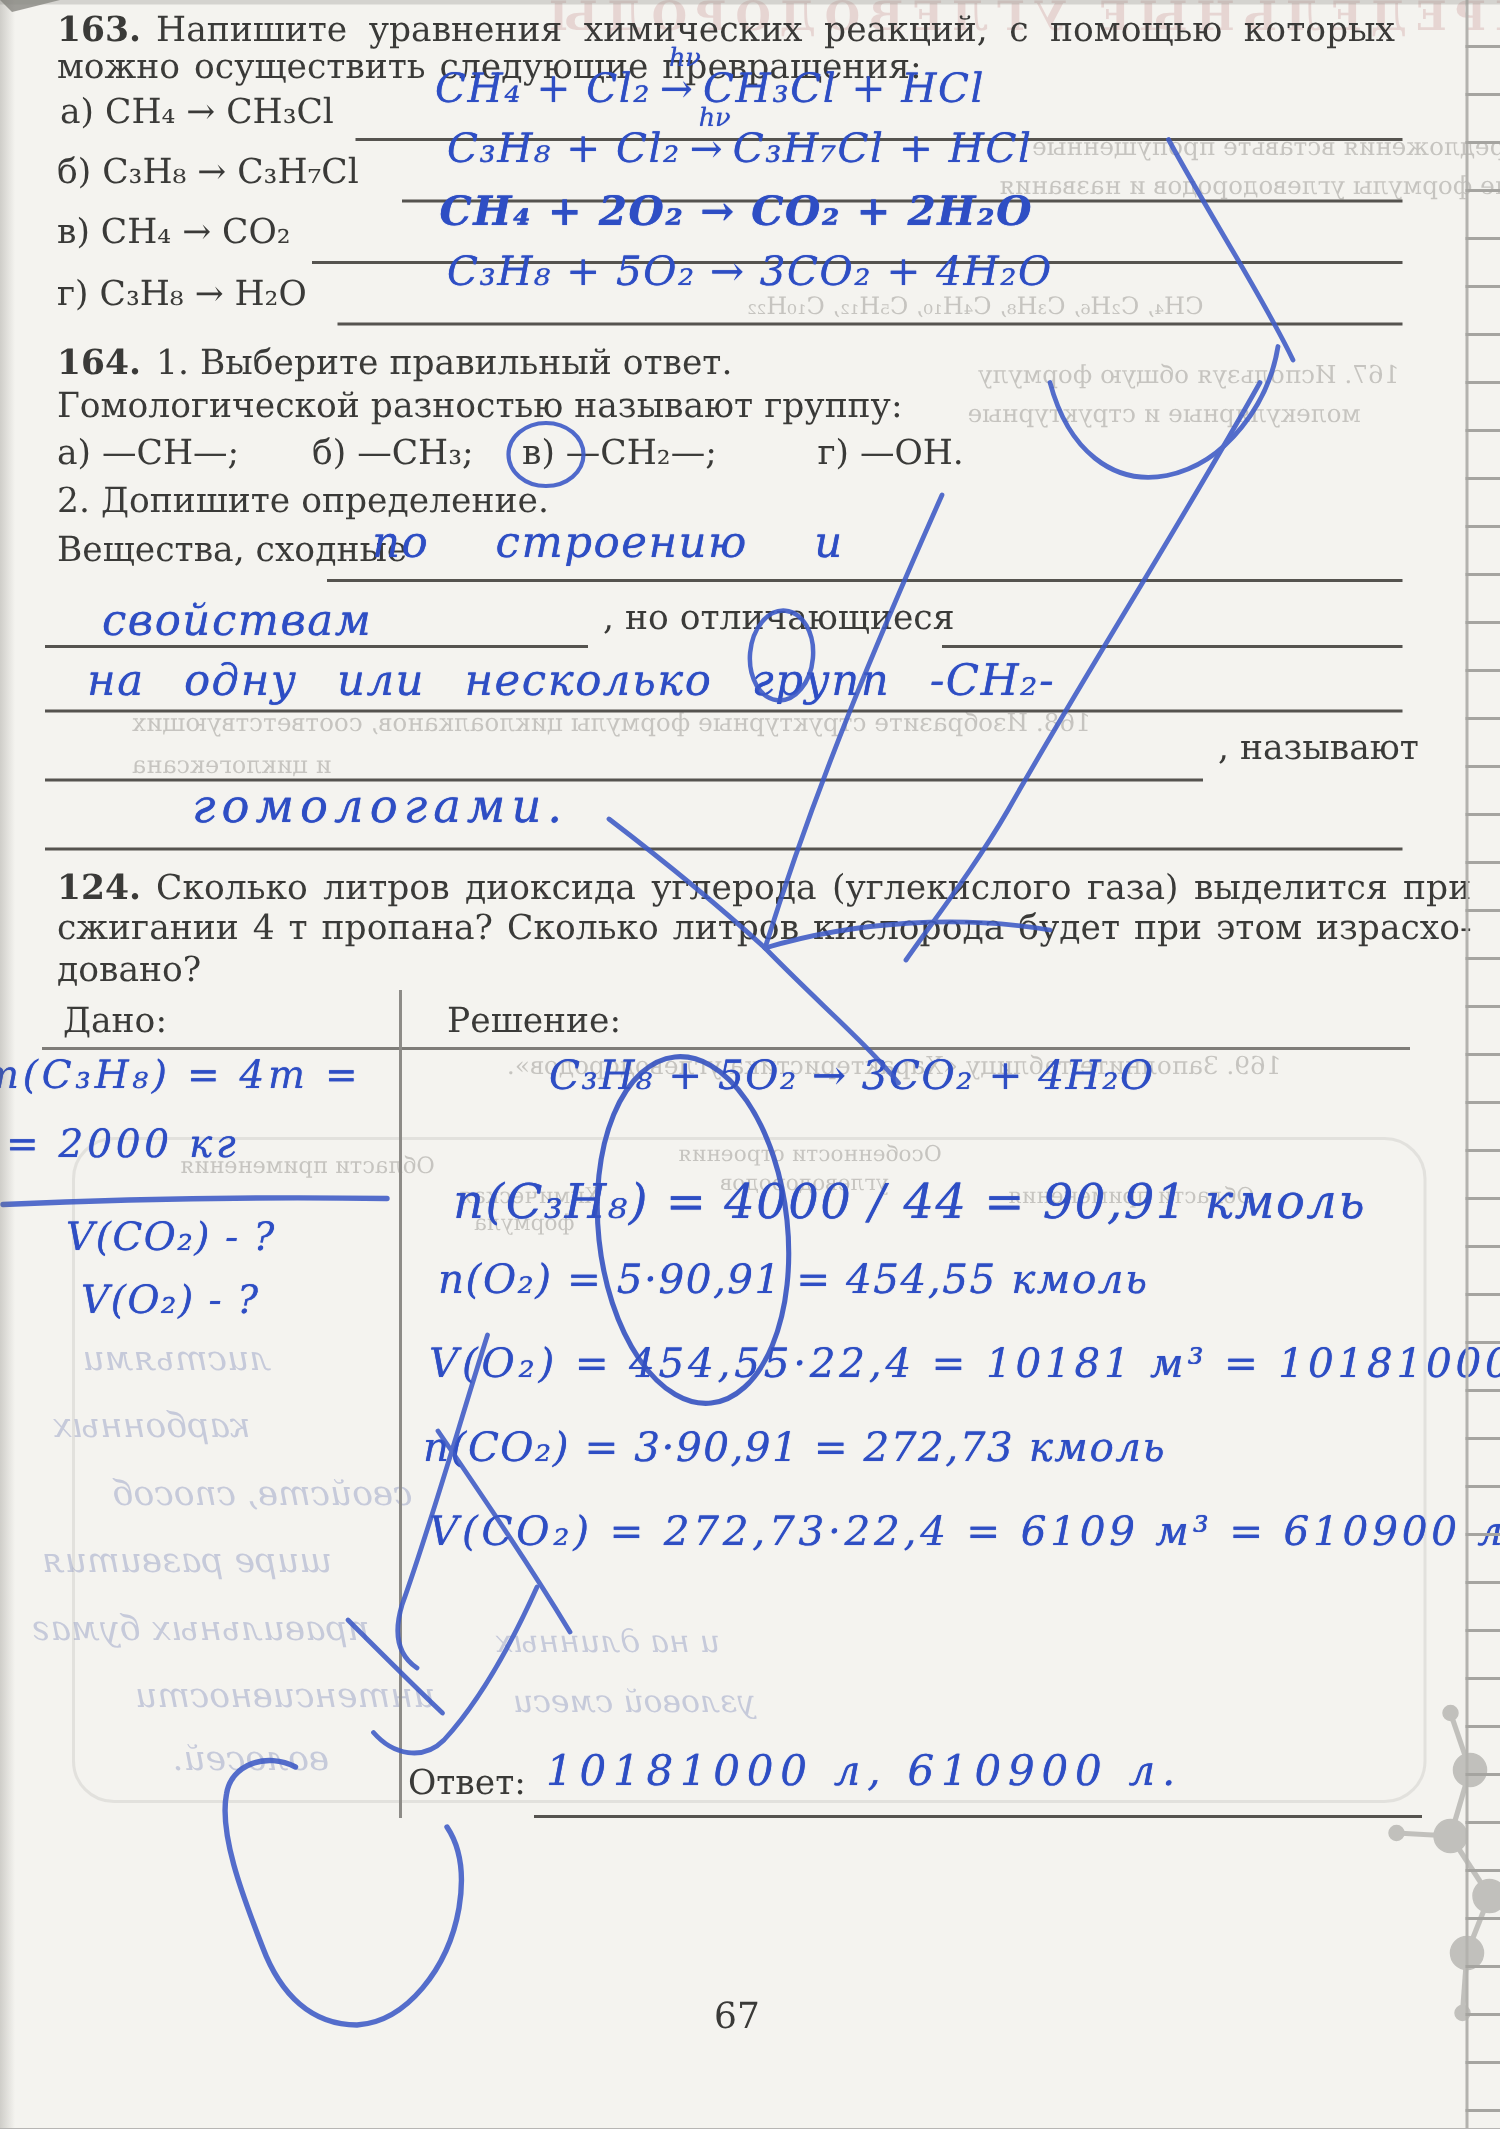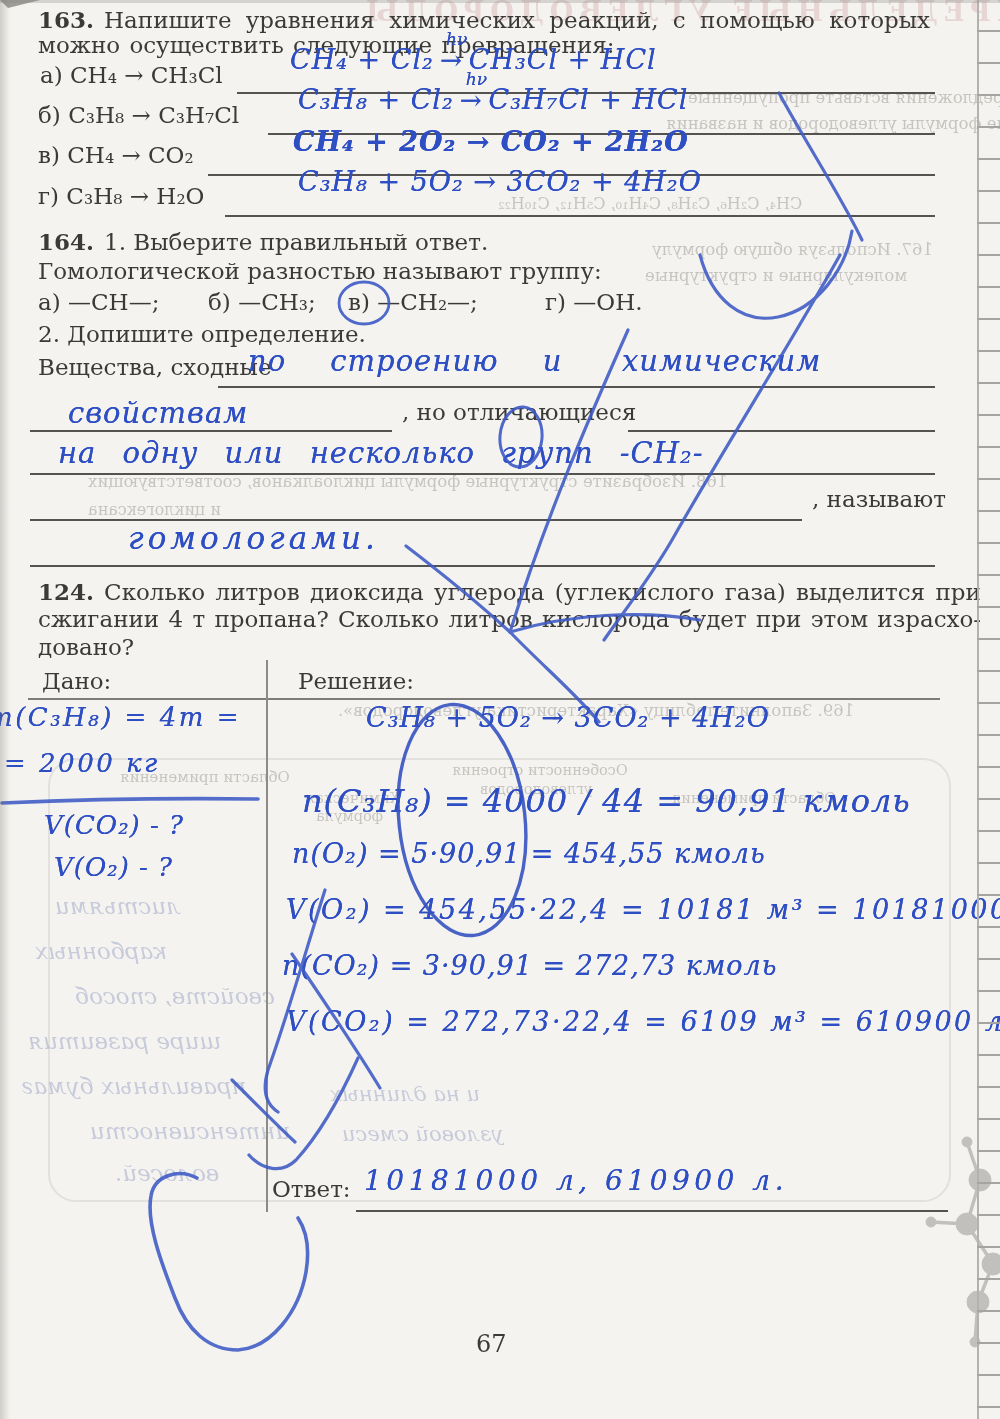--- a/index.html
+++ b/index.html
@@ -98,21 +98,20 @@
   </div>
   <div class="pr" style="left:38px;top:258px;">Гомологической разностью называют группу:</div>
   <span class="pr" style="left:38px;top:289px;">а) —CH—;</span>
   <span class="pr" style="left:208px;top:289px;">б) —CH₃;</span>
   <span class="pr" style="left:348px;top:289px;">в) —CH₂—;</span>
   <span class="pr" style="left:545px;top:289px;">г) —OH.</span>
   <div class="pr" style="left:38px;top:321px;">2. Допишите определение.</div>
 
   <div class="pr" style="left:38px;top:354px;">Вещества, сходные</div>
   <span class="hw" style="left:248px;top:344px;font-size:29px;word-spacing:34px;">по строению  и</span>
-  <span class="hw" style="left:622px;top:344px;font-size:29px;">химическим</span>
   <div class="ul" style="left:218px;top:386px;width:717px;"></div>
 
   <span class="hw" style="left:68px;top:396px;font-size:29px;">свойствам</span>
   <div class="ul" style="left:30px;top:430px;width:362px;"></div>
   <span class="pr" style="left:402px;top:399px;">, но отличающиеся</span>
   <div class="ul" style="left:628px;top:430px;width:307px;"></div>
 
   <span class="hw" style="left:58px;top:436px;font-size:29px;word-spacing:16px;">на одну или несколько групп -CH₂-</span>
   <div class="ul" style="left:30px;top:473px;width:905px;"></div>
 

